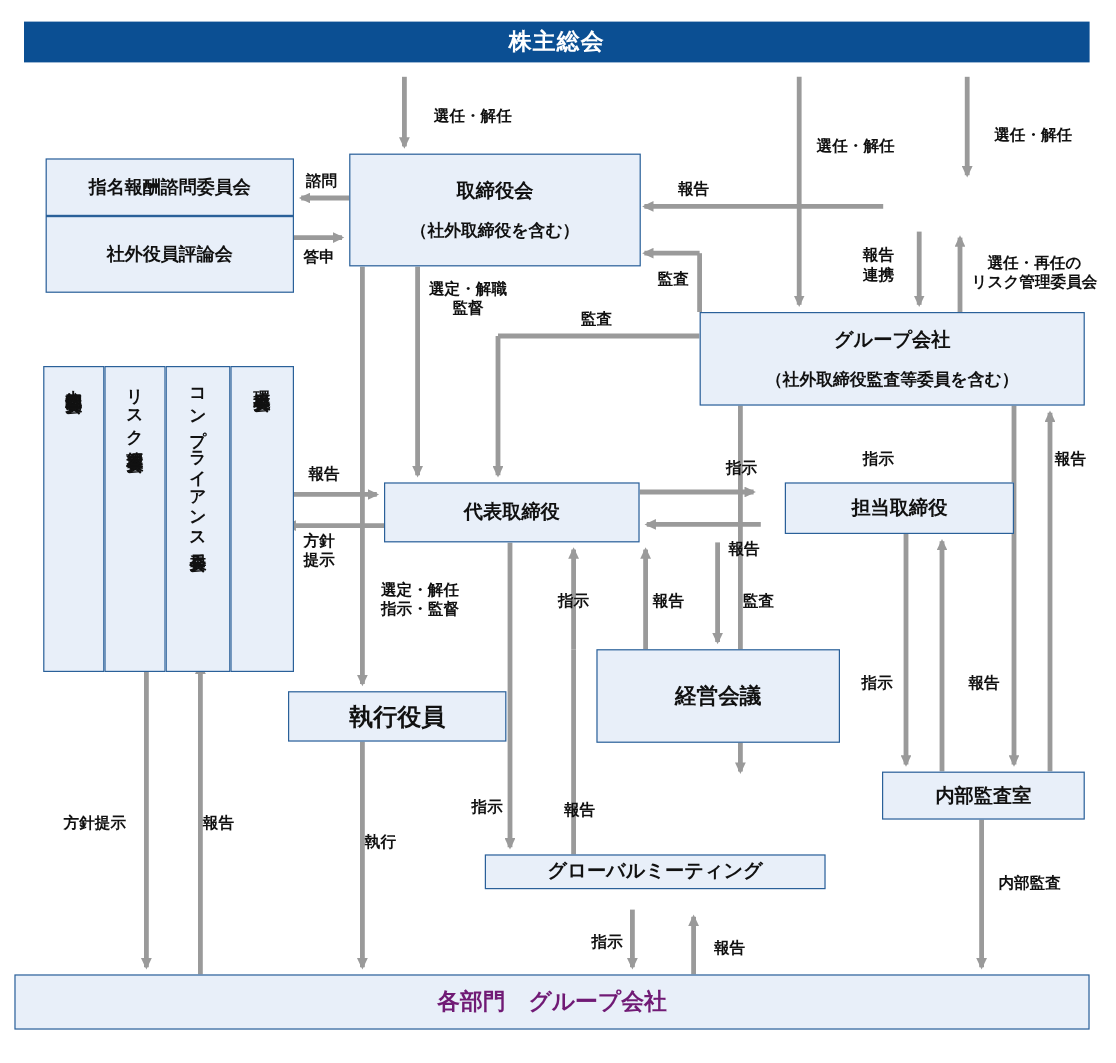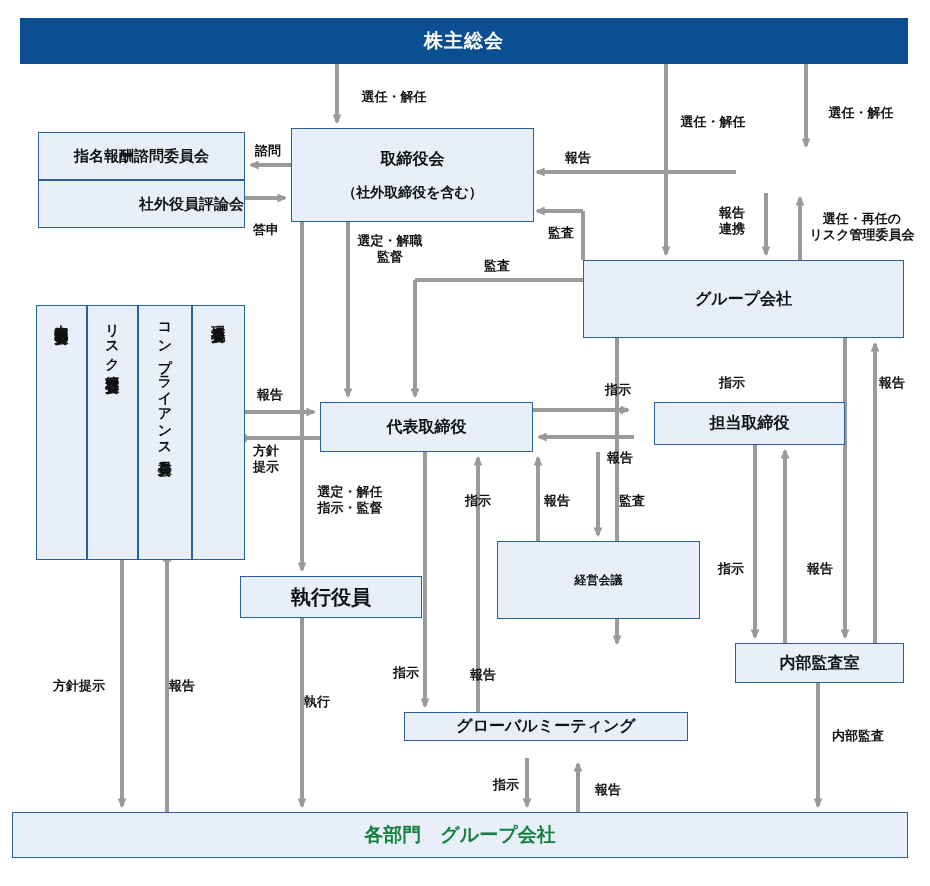--- a/index.html
+++ b/index.html
@@ -6,21 +6,21 @@
   body{font-family:"Liberation Sans","DejaVu Sans",sans-serif;}
   #stage{position:relative;width:930px;height:886px;background:#fff;overflow:hidden;}
   #svg-layer{position:absolute;left:0;top:0;width:930px;height:886px;}
   .node{position:absolute;box-sizing:border-box;display:flex;align-items:center;justify-content:center;
         text-align:center;background:#e8eff9;border:1.5px solid #2a6099;color:#111;font-weight:bold;}
   .node .sub{display:block;font-weight:bold;font-size:14px;margin-top:14px;}
   .node .main{display:block;}
   .banner{position:absolute;box-sizing:border-box;display:flex;align-items:center;justify-content:center;
           background:#0b4f93;color:#fff;font-weight:bold;font-size:19px;letter-spacing:1px;border:none;}
   .bottombar{position:absolute;box-sizing:border-box;display:flex;align-items:center;justify-content:center;
-             background:#e8eff9;border:1.5px solid #2a6099;color:#15803d;font-weight:bold;font-size:19px;}
+             background:#e8eff9;border:1.5px solid #2a6099;color:#701a75;font-weight:bold;font-size:19px;}
   .vcol{position:absolute;box-sizing:border-box;background:#e8eff9;border:1.5px solid #2a6099;
         display:flex;align-items:flex-start;justify-content:center;padding-top:8px;}
   .vcol span{writing-mode:vertical-rl;text-orientation:upright;font-weight:bold;font-size:14px;
              letter-spacing:1px;line-height:1.05;color:#111;}
   .lbl{position:absolute;font-size:13px;font-weight:bold;color:#111;white-space:pre;line-height:1.25;}
   .lbl.c{transform:translateX(-50%);text-align:center;}
 </style>
 </head>
 <body>
 
@@ -95,40 +95,41 @@
       <path d="M302,618 L302,806" marker-end="url(#ah)"></path>
 
       <path d="M527,758 L527,806" marker-end="url(#ah)"></path>
 
       <path d="M578,812 L578,764" marker-end="url(#ah)"></path>
 
       <path d="M818,683 L818,806" marker-end="url(#ah)"></path>
     </g>
   </svg>
 
-  <div class="banner" style="left:20px;top:18px;width:888px;height:46px;">
+  <div class="banner" style="left:20px;top:18px;width:888px;height:34px;">
     <span>株主総会</span>
   </div>
 
   <div class="node" style="left:38px;top:132px;width:207px;height:48px;font-size:15px;">
     <span>指名報酬諮問委員会</span>
   </div>
 
-  <div class="node" style="left:38px;top:180px;width:207px;height:48px;font-size:15px;justify-content:flex-end;">
+  <div class="node" style="left:38px;top:180px;width:207px;height:64px;font-size:15px;">
     <span>社外役員評論会</span>
   </div>
 
   <div class="node" style="left:291px;top:128px;width:243px;height:94px;flex-direction:column;font-size:16px;">
     <span class="main">取締役会</span>
     <span class="sub">（社外取締役を含む）</span>
   </div>
 
 
   <div class="node" style="left:583px;top:260px;width:321px;height:78px;flex-direction:column;font-size:16px;">
     <span class="main">グループ会社</span>
+    <span class="sub">（社外取締役監査等委員を含む）</span>
   </div>
 
   <div class="vcol" style="left:36px;top:305px;width:51px;height:255px;">
     <span>内部統制委員会</span>
   </div>
   <div class="vcol" style="left:87px;top:305px;width:51px;height:255px;">
     <span>リスク管理委員会</span>
   </div>
   <div class="vcol" style="left:138px;top:305px;width:54px;height:255px;">
     <span>コンプライアンス委員会</span>
@@ -138,21 +139,21 @@
   </div>
 
   <div class="node" style="left:320px;top:402px;width:213px;height:50px;font-size:16px;">
     <span>代表取締役</span>
   </div>
 
   <div class="node" style="left:634px;top:402px;width:191px;height:43px;font-size:16px;margin-left:20px;">
     <span>担当取締役</span>
   </div>
 
-  <div class="node" style="left:497px;top:541px;width:203px;height:78px;font-size:12px;">
+  <div class="node" style="left:497px;top:541px;width:203px;height:78px;font-size:18px;">
     <span>経営会議</span>
   </div>
 
   <div class="node" style="left:240px;top:576px;width:182px;height:42px;font-size:20px;">
     <span>執行役員</span>
   </div>
 
   <div class="node" style="left:735px;top:643px;width:169px;height:40px;font-size:16px;">
     <span>内部監査室</span>
   </div>
@@ -163,21 +164,21 @@
 
   <div class="bottombar" style="left:12px;top:812px;width:896px;height:46px;">
     <span>各部門　グループ会社</span>
   </div>
 
   <div class="lbl c" style="left:394px;top:89px;">選任・解任</div>
   <div class="lbl c" style="left:713px;top:114px;">選任・解任</div>
   <div class="lbl c" style="left:861px;top:105px;">選任・解任</div>
 
   <div class="lbl c" style="left:268px;top:143px;">諮問</div>
-  <div class="lbl c" style="left:266px;top:206px;margin-top:16px;">答申</div>
+  <div class="lbl c" style="left:266px;top:206px;">答申</div>
 
   <div class="lbl c" style="left:578px;top:150px;">報告</div>
   <div class="lbl c" style="left:732px;top:205px;">報告
 連携</div>
   <div class="lbl c" style="left:862px;top:211px;">選任・再任の
 リスク管理委員会</div>
 
   <div class="lbl c" style="left:561px;top:225px;">監査</div>
   <div class="lbl c" style="left:497px;top:258px;">監査</div>
 

